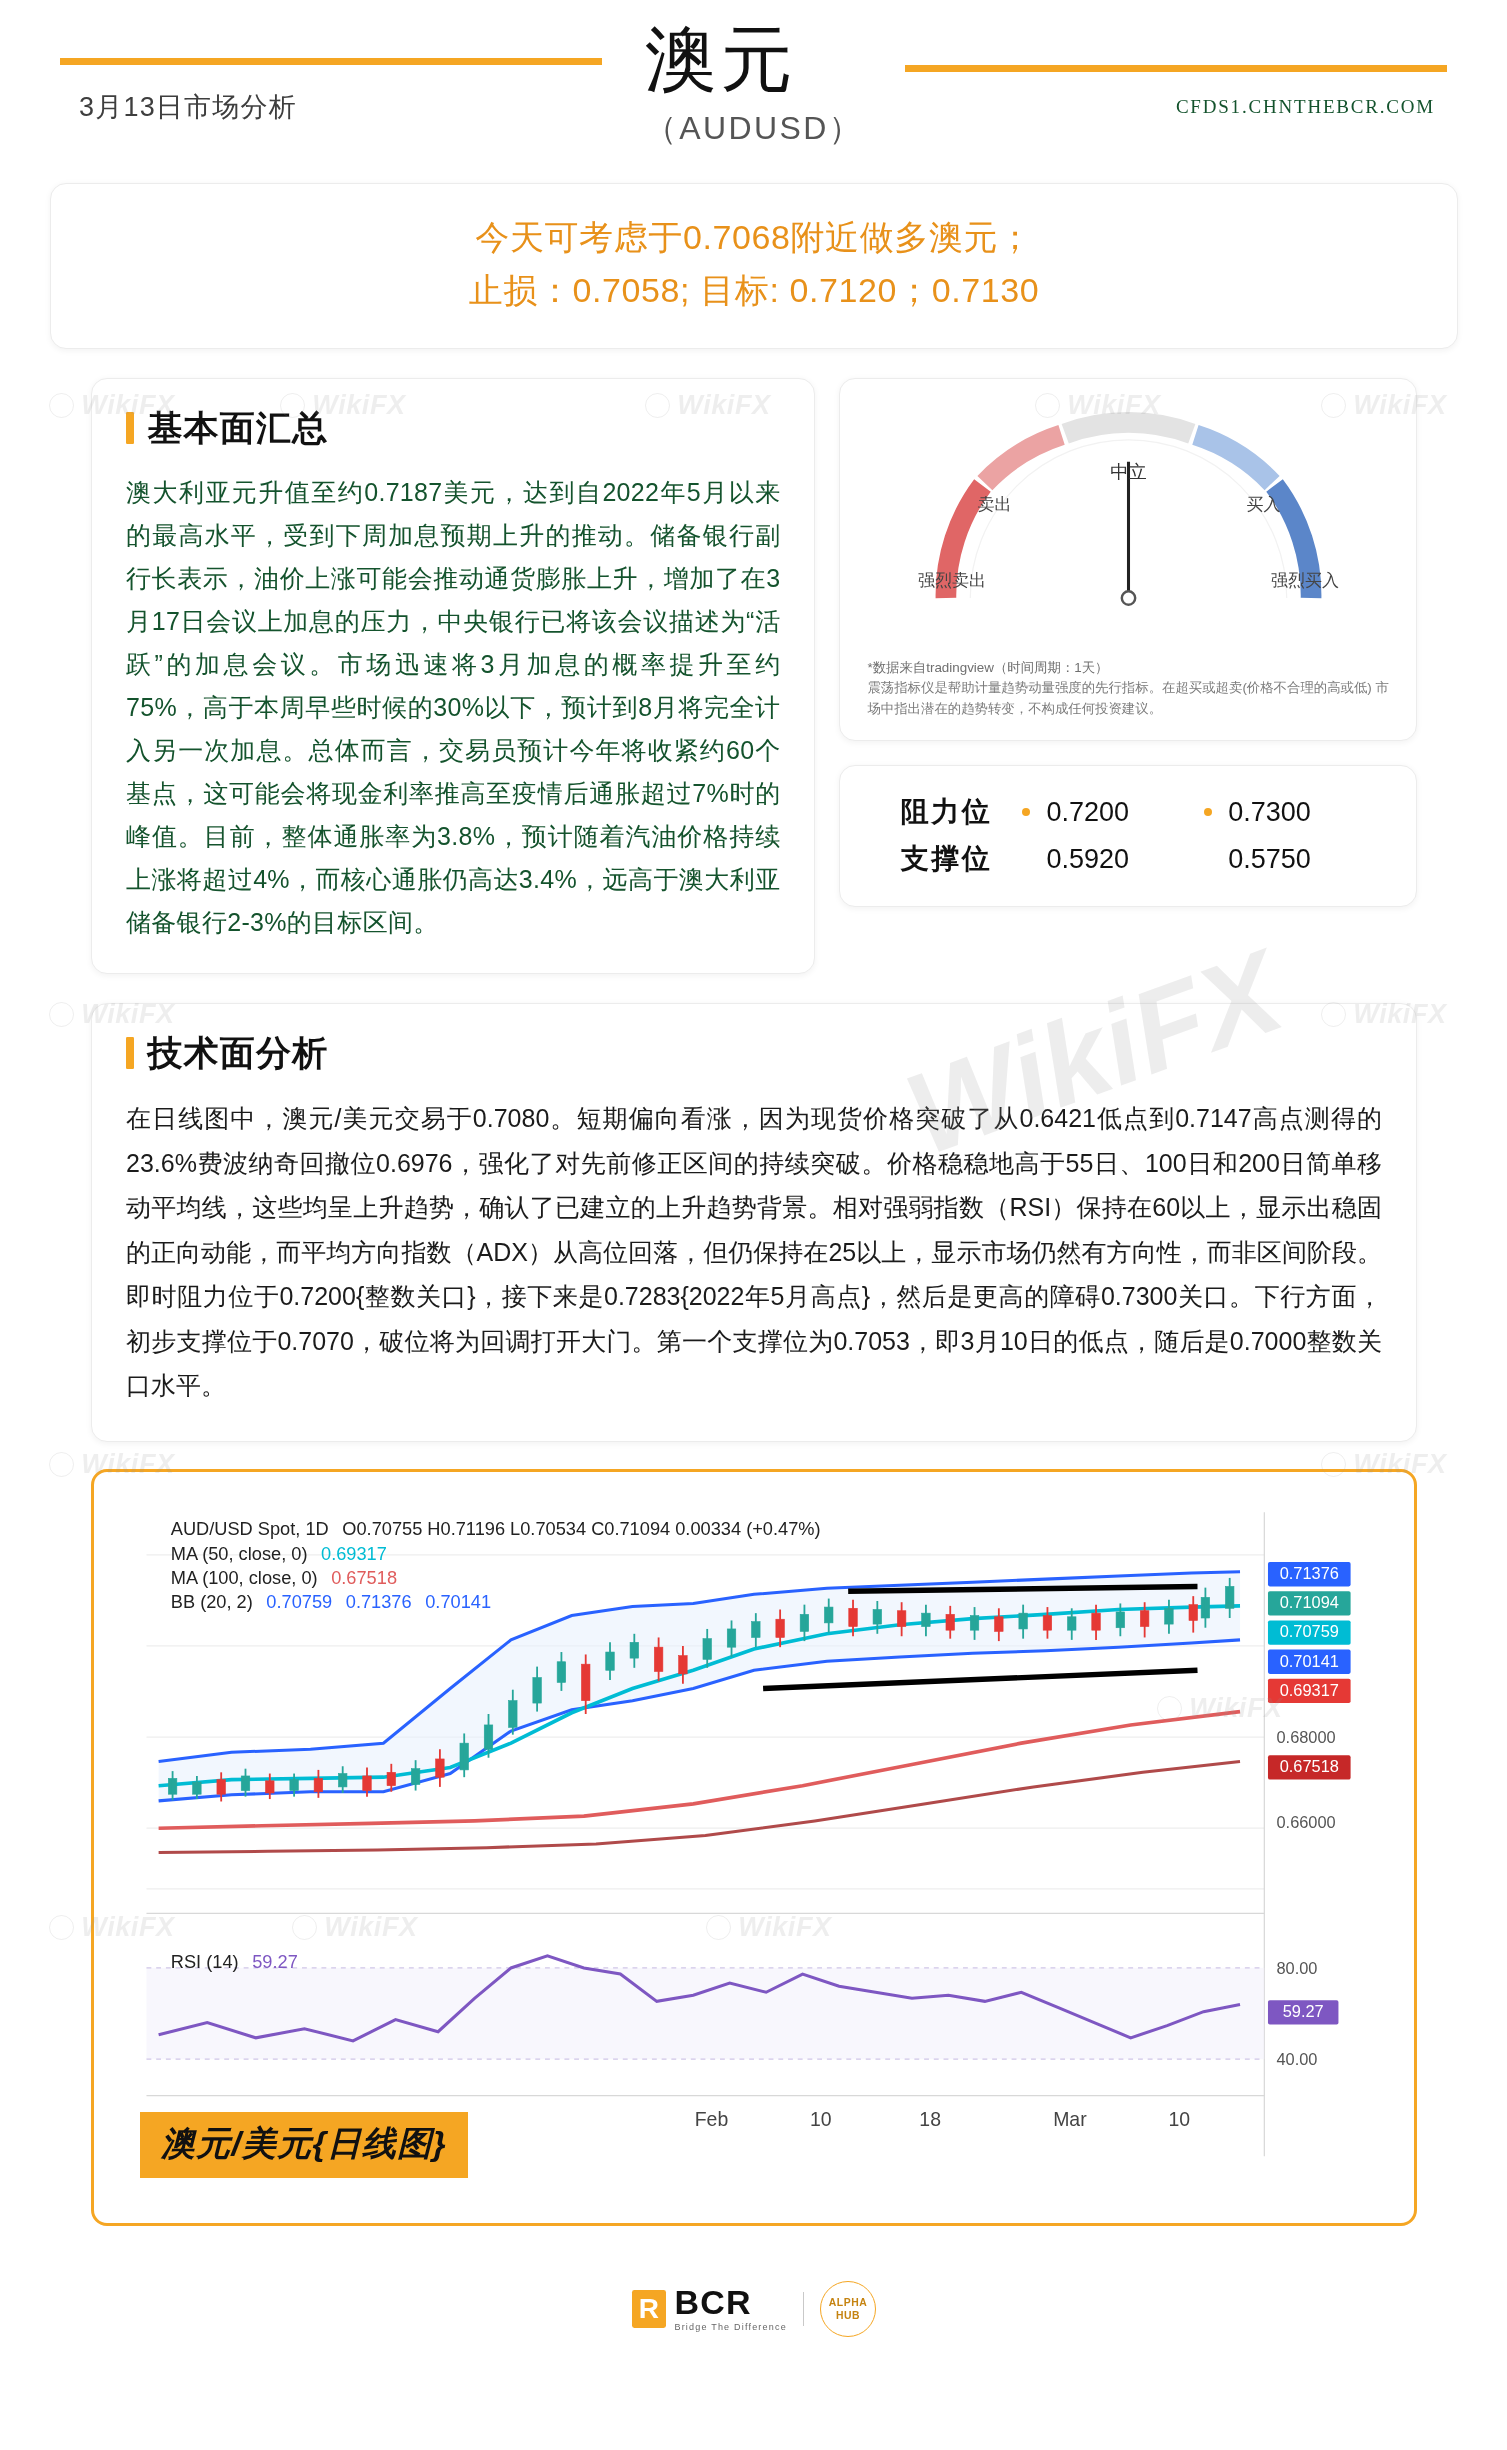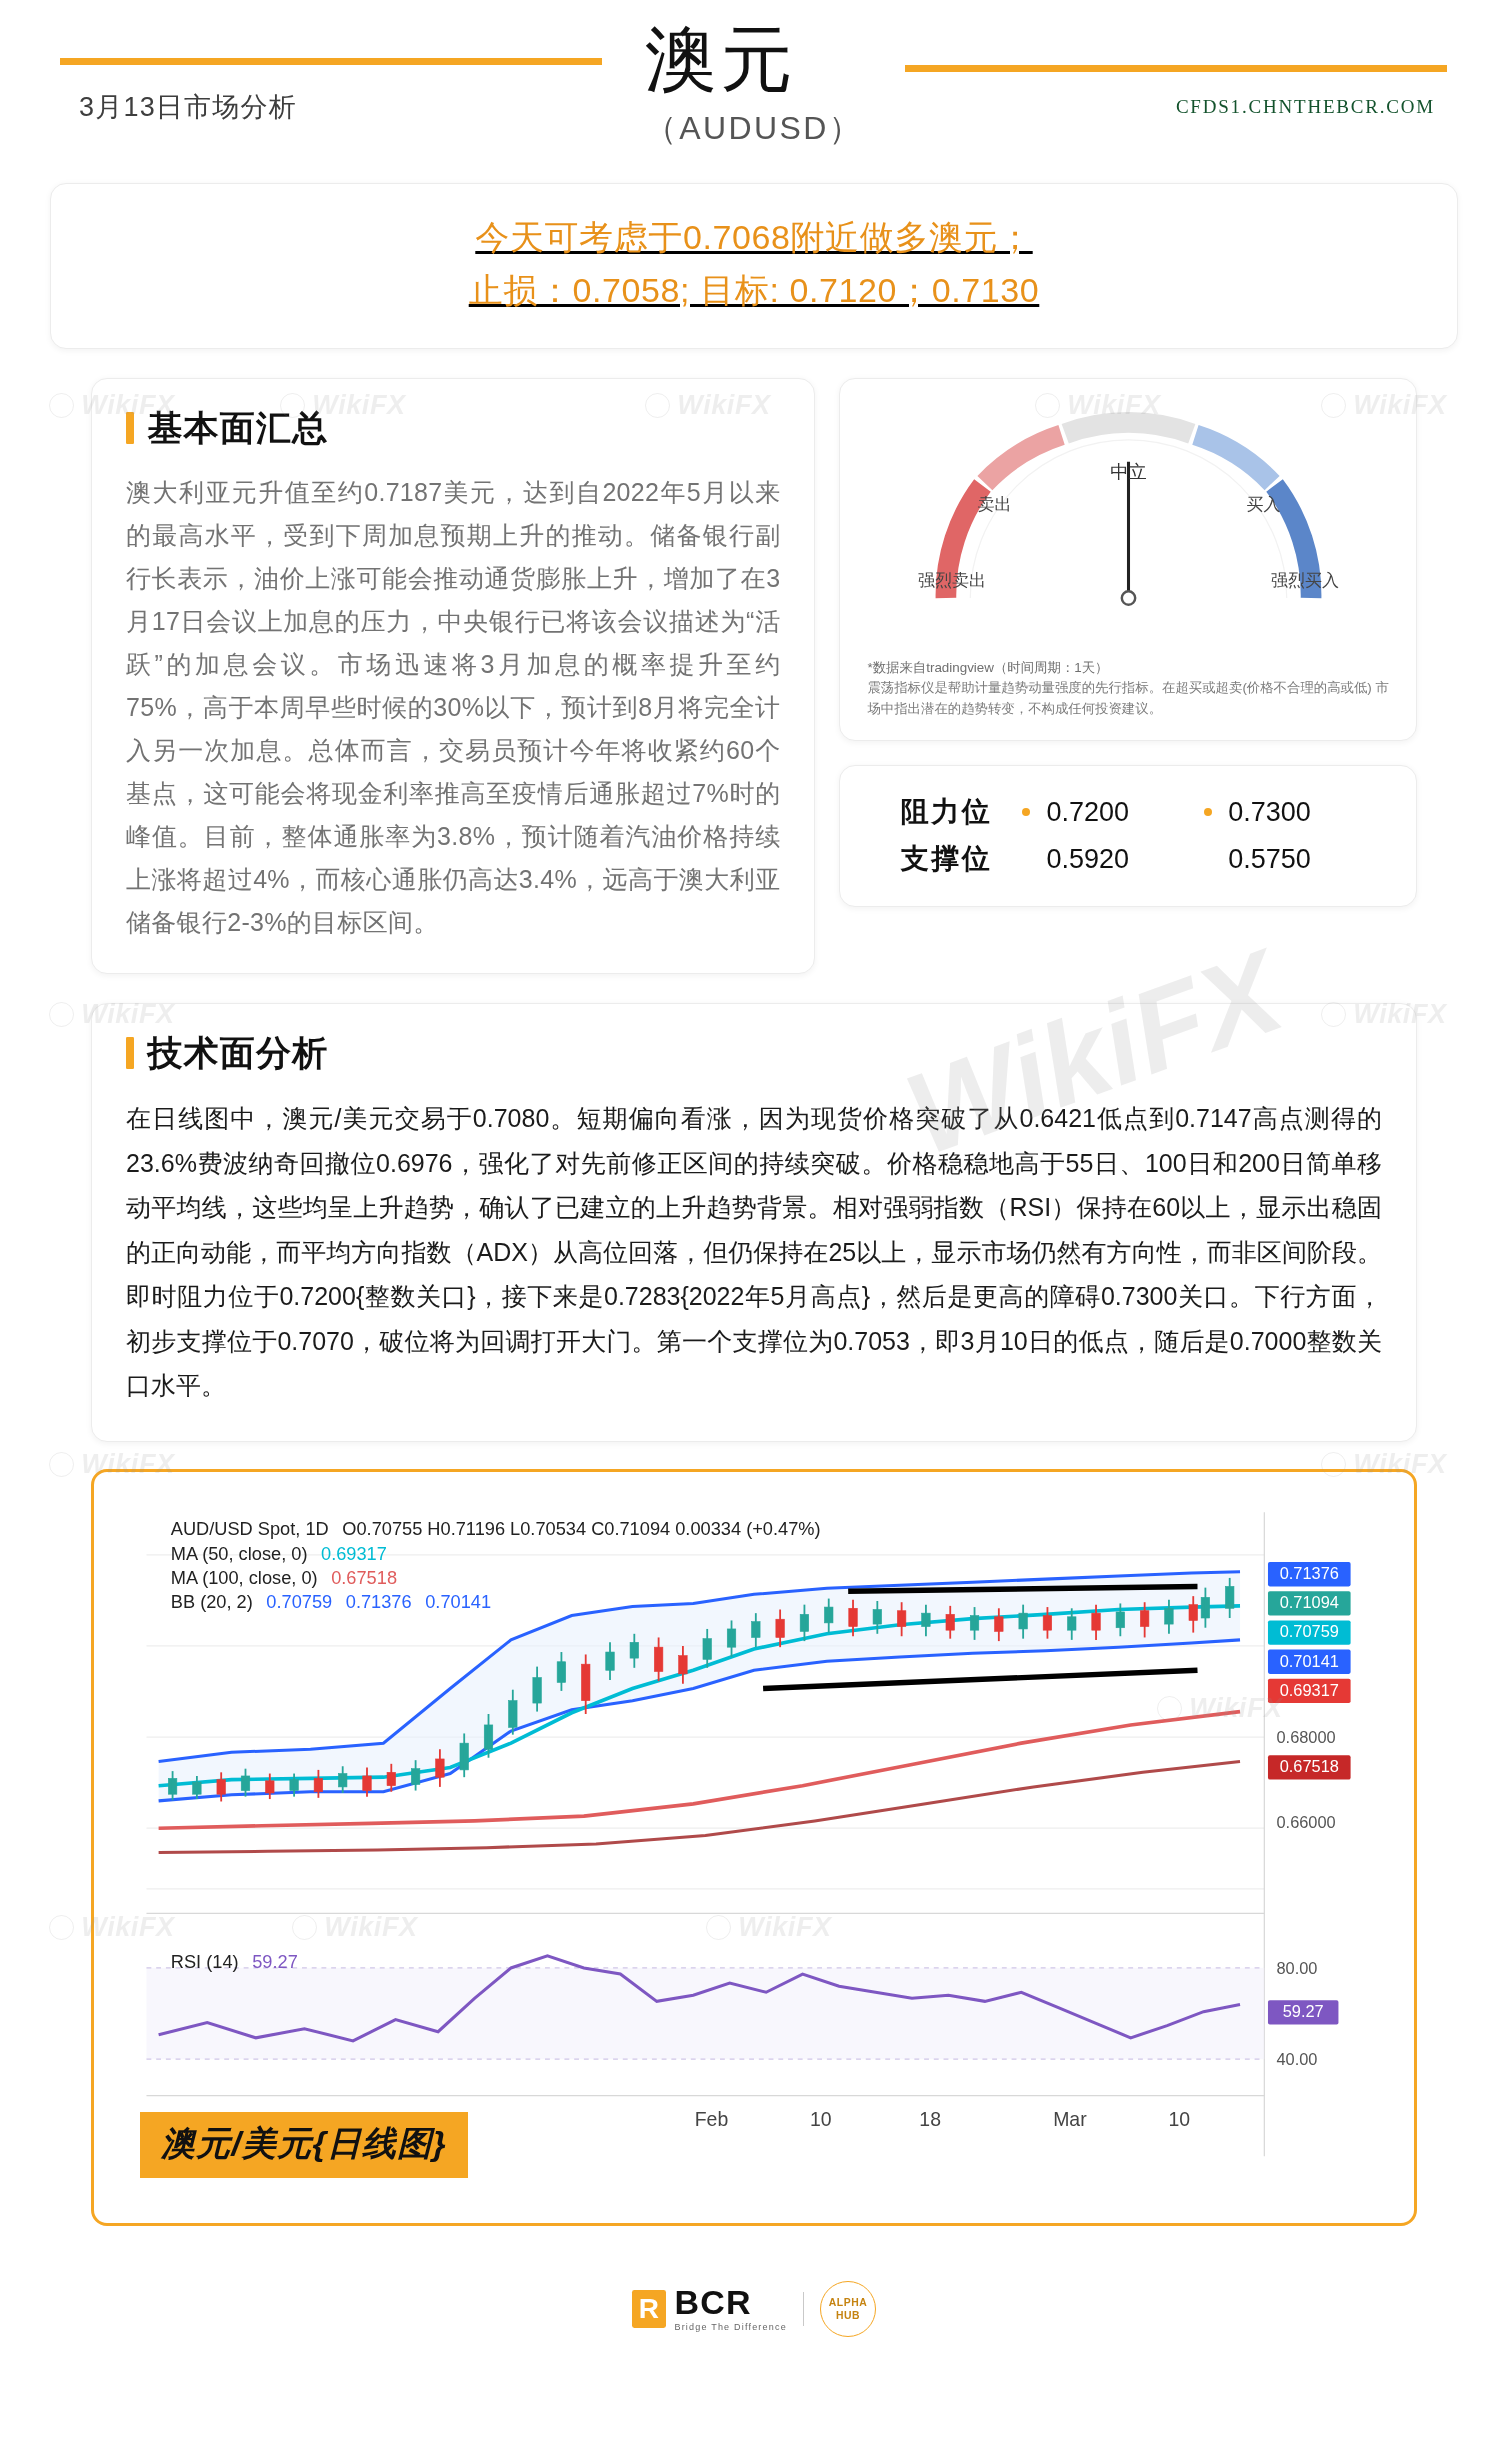--- a/index.html
+++ b/index.html
@@ -106,21 +106,21 @@
   }
   .hdr-url {
     font-size: 19px;
     color: #14532d;
     letter-spacing: 1.8px;
     font-family: Liberation Serif, serif;
     padding-right: 12px;
   }
 
   
-  .banner-wrap { padding: 0 50px; text-decoration: underline; }
+  .banner-wrap { padding: 0 50px; }
   .banner {
     border: 1.8px solid #e6e6e6;
     border-radius: 16px;
     padding: 27px 12px 32px;
     text-align: center;
     background: #fff;
     box-shadow: 0 1.8px 6px rgba(0,0,0,0.05);
   }
   .banner-line {
     font-size: 34px;
@@ -160,21 +160,21 @@
   .title-text {
     font-size: 35px;
     font-weight: bold;
     color: #111;
     letter-spacing: 1.2px;
   }
   .card-body {
     padding: 13.4px 34px 29px;
     font-size: 25px;
     line-height: 1.72;
-    color: #737373;
+    color: #14532d;
     text-align: justify;
     letter-spacing: 0.3px;
   }
 
   
   .gauge-card { padding: 24px 27px 21px; }
   .gauge-holder { display: flex; justify-content: center; }
   .gauge-note {
     margin-top: 11px;
     font-size: 13.4px;

